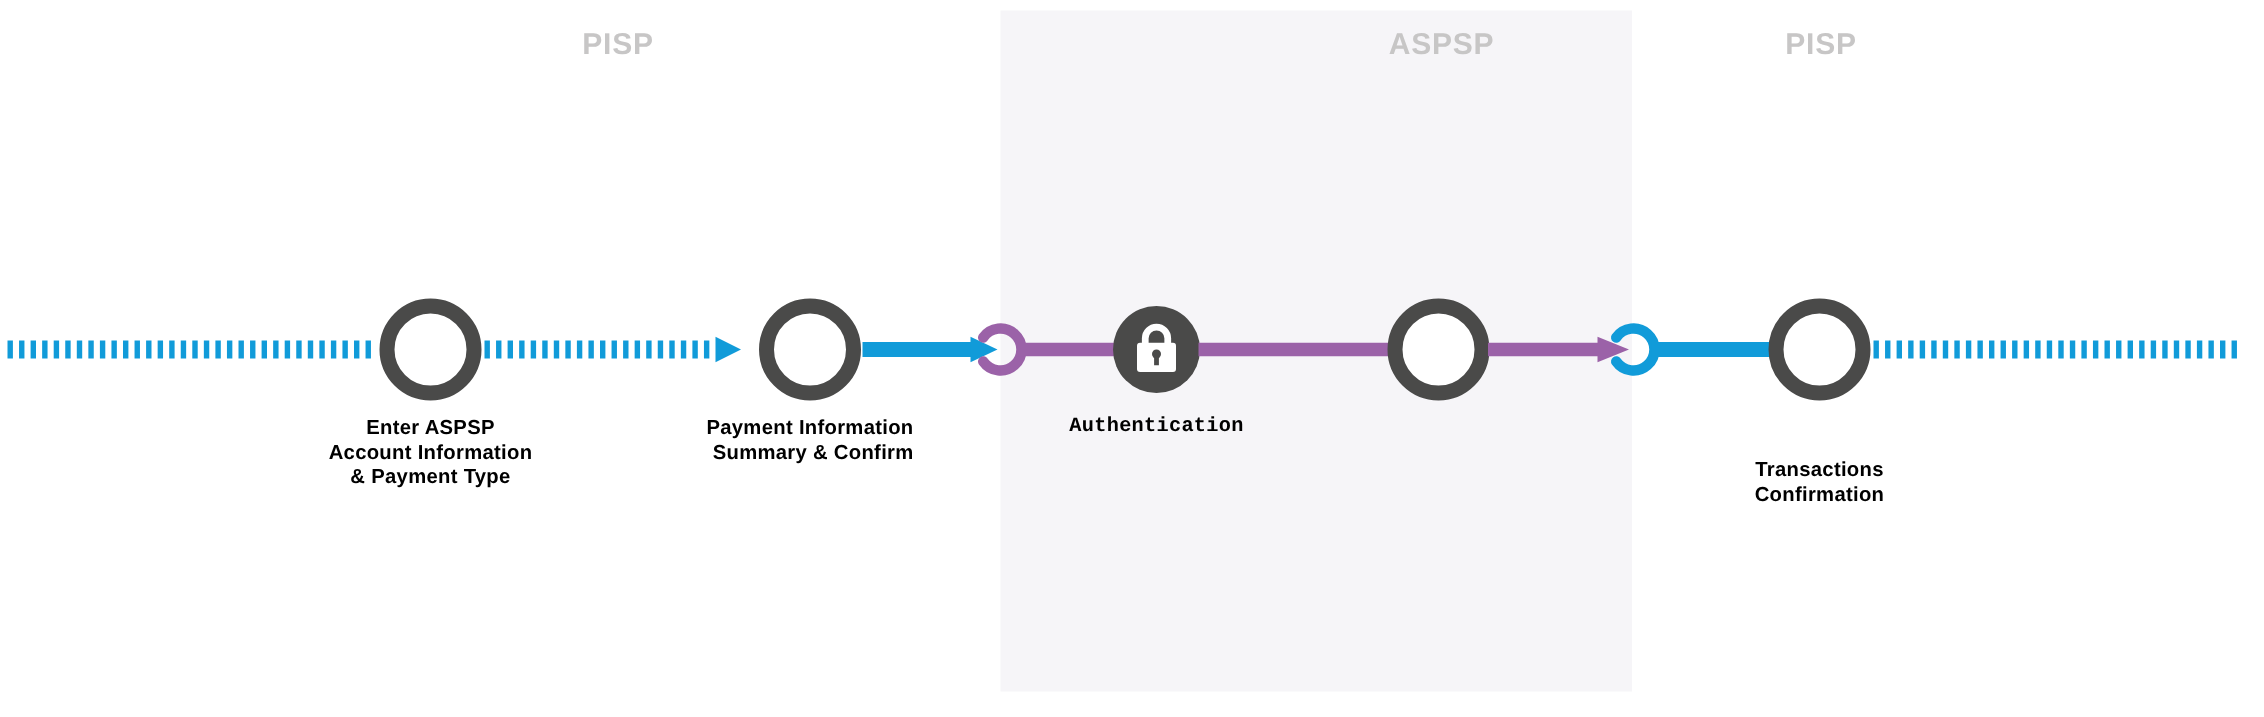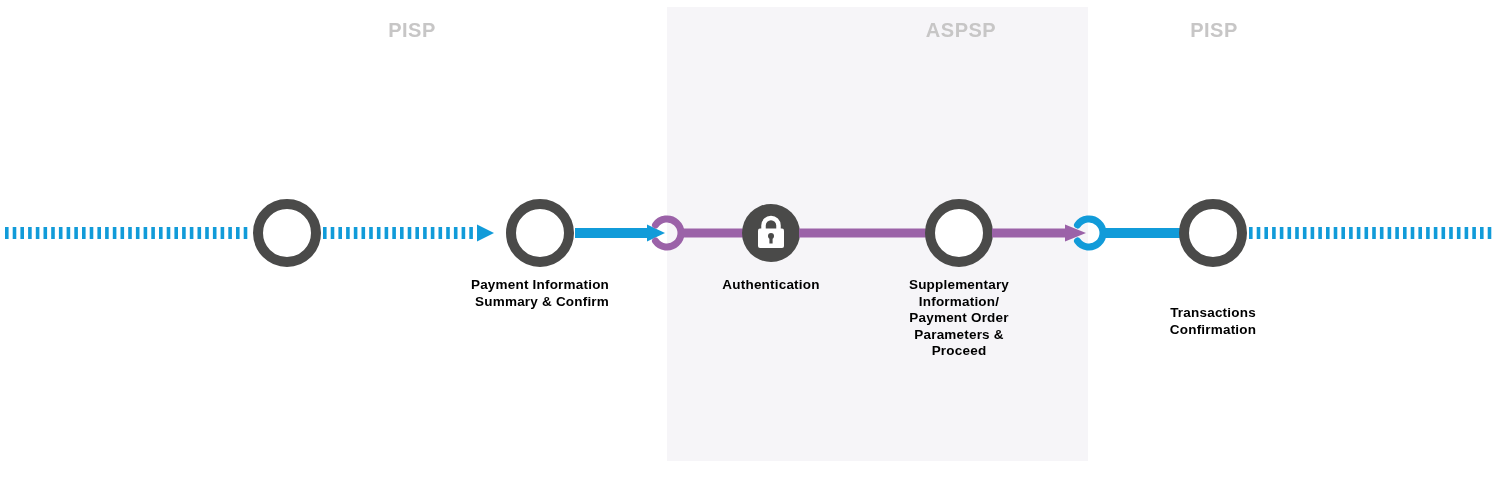--- a/index.html
+++ b/index.html
@@ -39,21 +39,21 @@
     position:absolute;top:277px;
     transform:translateX(-50%);
     font-size:13.5px;font-weight:bold;line-height:16.5px;
     letter-spacing:0.2px;
     color:#000;
     text-align:center;
     white-space:pre-line;
   }
   .step1{left:287px;}
   .step2{left:540px;text-align:right;}
-  .step3{left:771px;}
+  .step3{left:771px;font-family:Liberation Mono, monospace;}
   .step4{left:959px;}
   .step5{left:1213px;margin-top:28px;}
 
   .dash-blue{stroke:var(--blue);stroke-width:12;stroke-dasharray:3.6 4.1;fill:none;}
   .solid-blue{stroke:var(--blue);stroke-width:10;fill:none;}
   .solid-purple{stroke:var(--purple);stroke-width:9;fill:none;}
   .arrow-blue{fill:var(--blue);}
   .arrow-purple{fill:var(--purple);}
   .ring-node{fill:#fff;stroke:var(--gray);stroke-width:10;}
   .solid-node{fill:var(--gray);}
@@ -109,24 +109,22 @@
 
     <path class="loop-blue" d="M 1077.5 225 A 14 14 0 1 1 1077.5 241"></path>
 
     <line class="solid-blue" x1="1101" y1="233" x2="1181" y2="233"></line>
 
     <circle class="ring-node" cx="1213" cy="233" r="29"></circle>
 
     <line class="dash-blue" x1="1249" y1="233" x2="1494" y2="233"></line>
   </svg>
 
+  <div class="step-label step1">Enter ASPSP
+Account Information
+&amp; Payment Type</div>
   <div class="step-label step2">Payment Information
 Summary &amp; Confirm</div>
   <div class="step-label step3">Authentication</div>
-  <div class="step-label step4">Supplementary
-Information/
-Payment Order
-Parameters &amp;
-Proceed</div>
   <div class="step-label step5">Transactions
 Confirmation</div>
 
 </div>
 
 </body></html>

